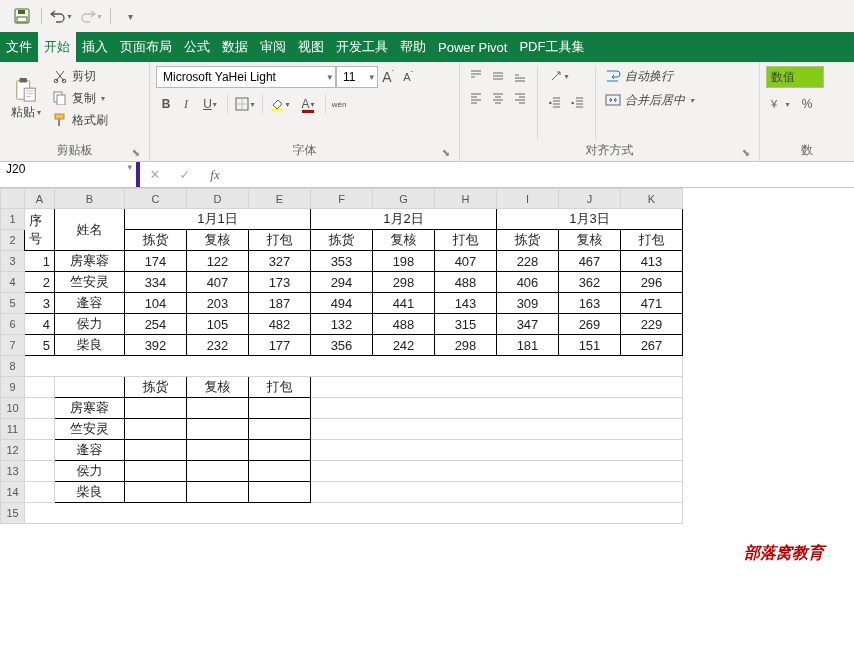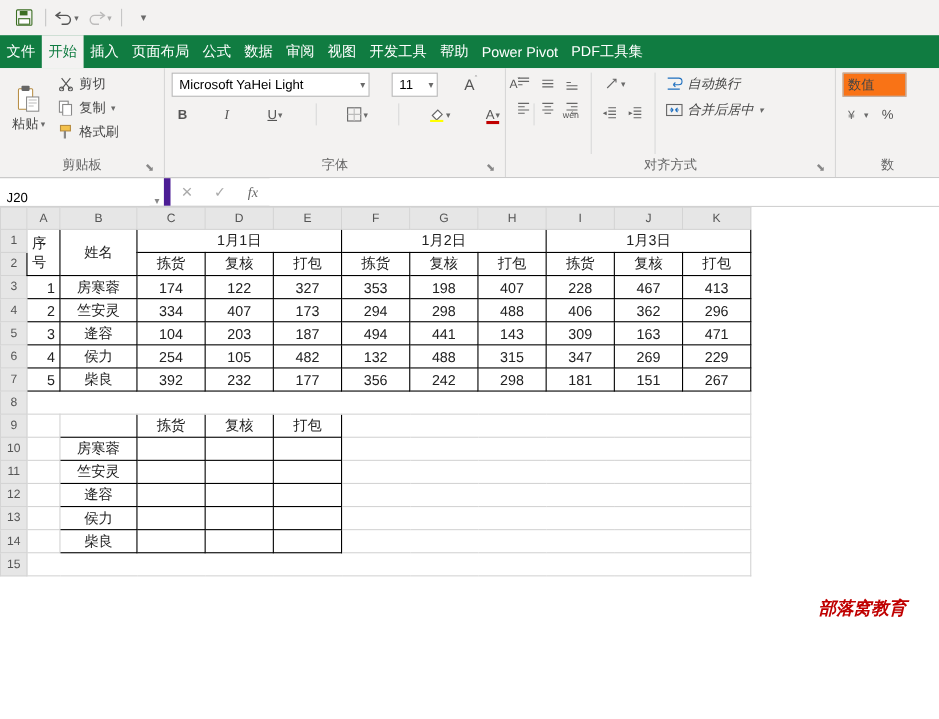--- a/index.html
+++ b/index.html
@@ -24,37 +24,37 @@
 .dlg-launcher { position: absolute; right: 0; bottom: 0; width: 14px; height: 14px; display: flex; align-items: center; justify-content: center; color: #888; font-size: 10px; }
 
 .big-btn { display: flex; flex-direction: column; align-items: center; justify-content: center; width: 40px; height: 66px; gap: 2px; }
 .big-btn .icon { width: 24px; height: 24px; display: flex; align-items: center; justify-content: center; }
 .big-btn .lbl { font-size: 12px; color: #444; display: flex; align-items: center; gap: 1px; }
 
 .stack { display: flex; flex-direction: column; gap: 2px; }
 .row-btn { display: flex; align-items: center; gap: 4px; height: 20px; padding: 0 2px; white-space: nowrap; }
 .row-btn .icon { width: 16px; height: 16px; display: flex; align-items: center; justify-content: center; }
 
-.font-row1 { display: flex; align-items: center; gap: 20px; }
+.font-row1 { display: flex; align-items: center; gap: 0; }
 .combo { background: #fff; border: 1px solid #b7b7b7; height: 22px; display: flex; align-items: center; padding: 0 3px 0 6px; }
 .combo.font { width: 180px; }
 .combo.size { width: 42px; }
 .combo input { border: none; outline: none; font-size: 12px; width: 100%; background: transparent; }
 .combo .dd { color: #6a6a6a; font-size: 9px; padding-left: 3px; }
 .sq-btn { width: 20px; height: 20px; display: flex; align-items: center; justify-content: center; color: #555; }
 .sq-btn.dd { width: 28px; }
 
 .align-grid { display: grid; grid-template-columns: repeat(3, 20px); grid-auto-rows: 20px; gap: 2px; }
 .vsep { width: 1px; background: #d9d9d9; align-self: stretch; margin: 0 3px; }
 
-.number-combo { background: #f97316; border: 1px solid #b7b7b7; height: 22px; width: 58px; display: flex; align-items: center; padding: 0 4px; }
+.number-combo { background: #84cc16; border: 1px solid #b7b7b7; height: 22px; width: 58px; display: flex; align-items: center; padding: 0 4px; }
 
 
 .namebox-row { display: flex; align-items: center; height: 26px; border-bottom: 1px solid #c6c6c6; }
-.namebox { width: 155px; display: flex; align-items: flex-end; border-right: 6px solid #4c1d95; height: 100%; }
+.namebox { width: 140px; display: flex; align-items: flex-start; border-right: 4px solid #4c1d95; height: 100%; }
 .namebox input { border: none; outline: none; padding: 0 6px; font-size: 12px; width: 100%; }
 .namebox .dd { color: #888; font-size: 9px; padding: 0 4px; }
 .fn-btns { display: flex; align-items: center; height: 100%; }
 .fn-btn { width: 30px; height: 100%; display: flex; align-items: center; justify-content: center; color: #aaa; font-size: 13px; }
 .formula-input { flex: 1; border: none; outline: none; padding: 0 6px; height: 100%; font-size: 12px; }
 
 
 .grid-area { position: relative; height: 400px; overflow: hidden; }
 table.sheet { border-collapse: collapse; table-layout: fixed; }
 .sheet th, .sheet td { border: 1px solid #d4d4d4; font-weight: normal; }

